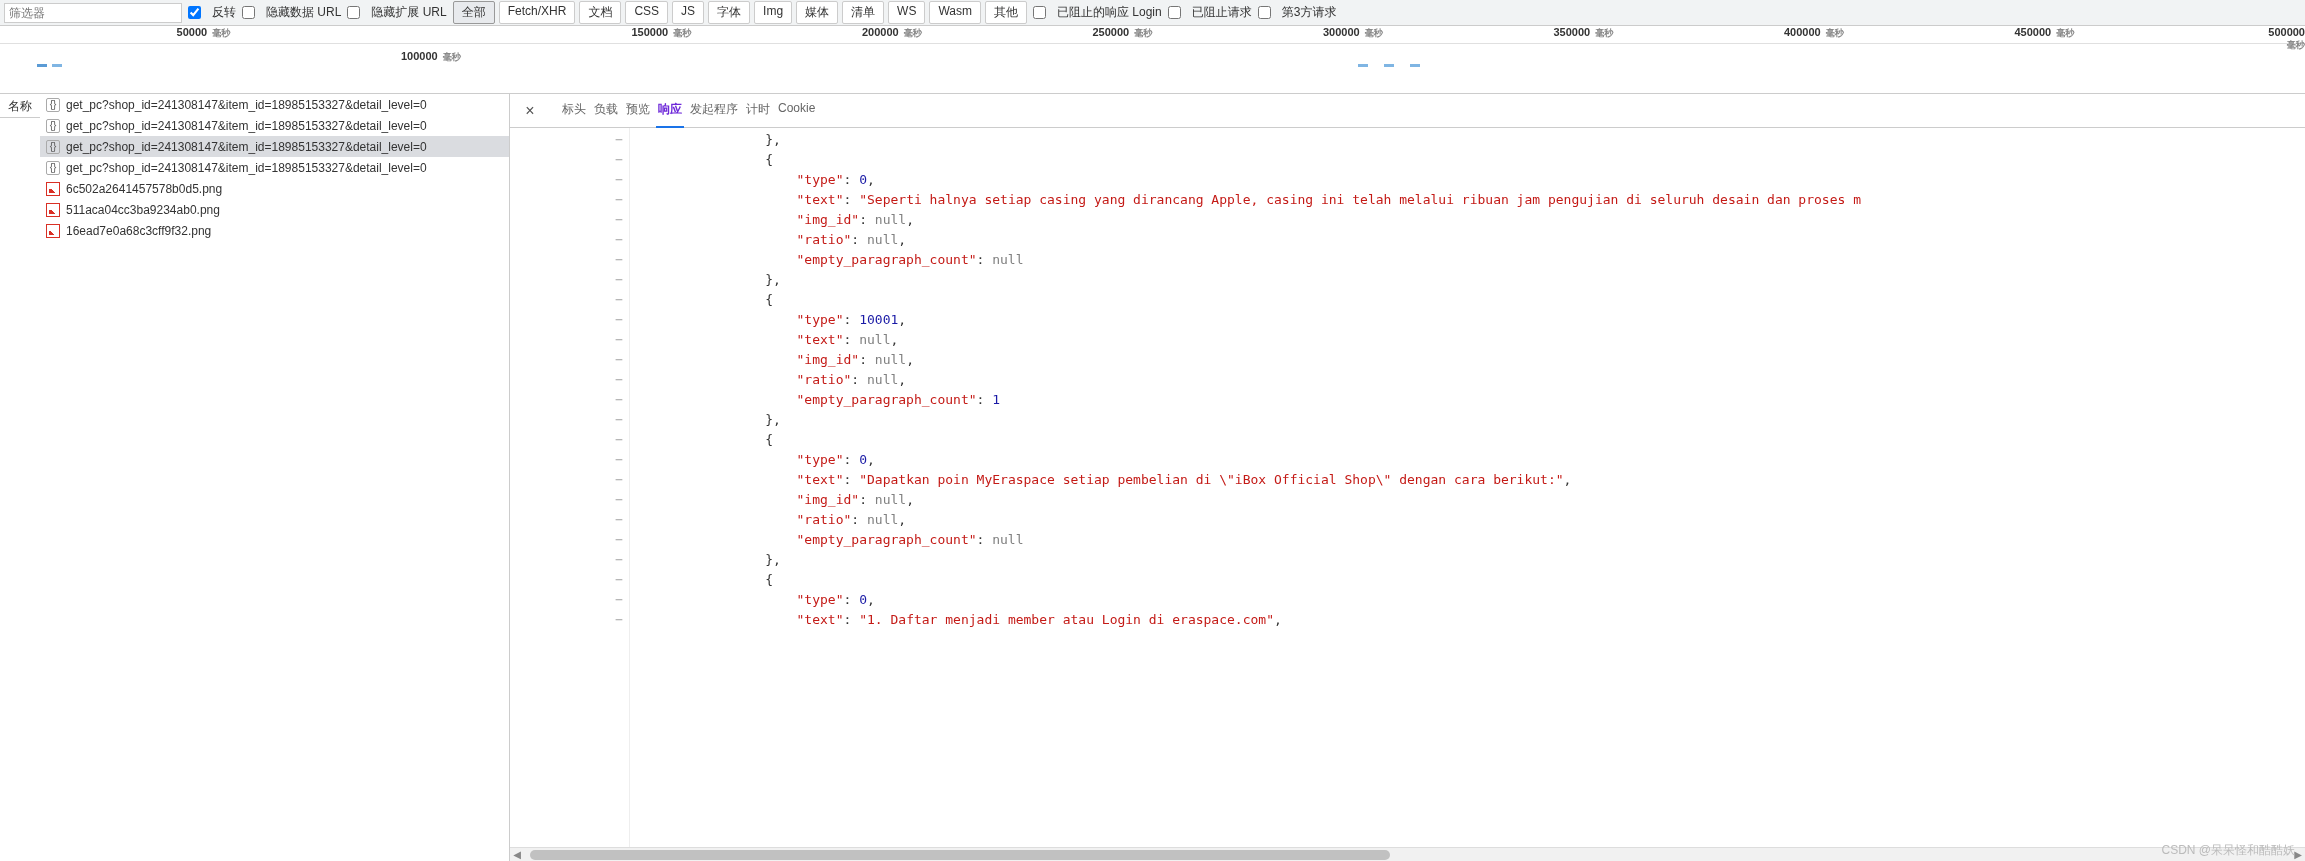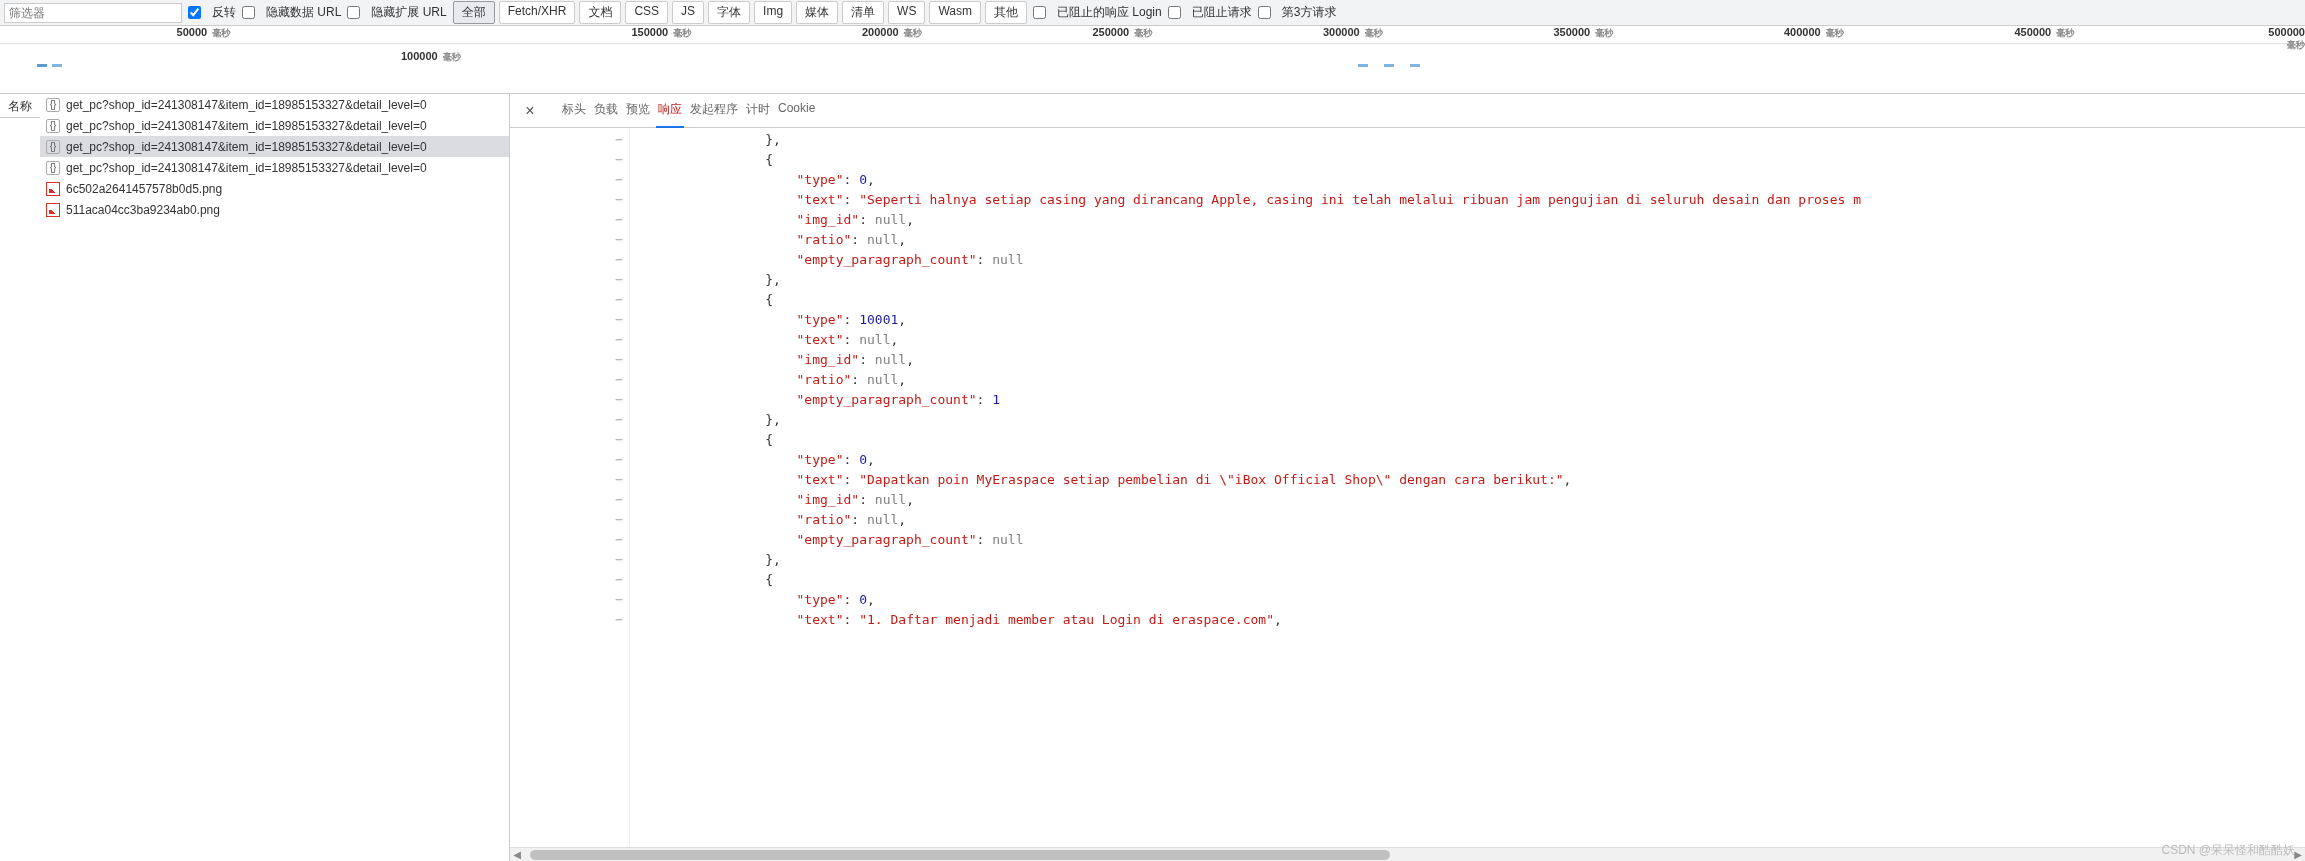--- a/index.html
+++ b/index.html
@@ -27,21 +27,21 @@
 .req-row { display: flex; align-items: center; height: 21px; padding: 0 6px; gap: 6px; cursor: pointer; }
 .req-row.sel { background: #dadce0; }
 .ic-json { display: inline-flex; width: 14px; height: 14px; align-items: center; justify-content: center; font-size: 10px; color: #555; border: 1px solid #aaa; border-radius: 2px; }
 .ic-img { width: 14px; height: 14px; background: #fff; border: 1px solid #d93025; position: relative; }
 .ic-img::after { content: ""; position: absolute; left: 2px; top: 6px; width: 8px; height: 4px; background: linear-gradient(45deg,#d93025 50%, transparent 50%); }
 
 .right { flex: 1; display: flex; flex-direction: column; min-width: 0; }
 .tabs { display: flex; align-items: center; height: 34px; border-bottom: 1px solid #ccc; gap: 20px; padding: 0 10px; }
 .close-x { width: 20px; text-align: center; font-size: 16px; color: #555; cursor: pointer; }
 .tab { color: #666; cursor: pointer; padding: 8px 2px; }
-.tab.active { color: #b91c1c; border-bottom: 2px solid #1a73e8; }
+.tab.active { color: #6d28d9; border-bottom: 2px solid #1a73e8; font-weight: bold; }
 
 .code-area { flex: 1; display: flex; overflow: hidden; font-family: Consolas, monospace; font-size: 13px; line-height: 20px; }
 .gutter { width: 120px; background: #fff; color: #888; text-align: right; border-right: 1px solid #eee; padding-top: 2px; }
 .gutter div { padding-right: 6px; }
 .gutter .fold { color: #aaa; }
 .code { flex: 1; white-space: pre; padding: 2px 10px; overflow-x: auto; min-width: 0; }
 .k-key { color: #c41a16; }
 .k-str { color: #c41a16; }
 .k-num { color: #1a1aa6; }
 .k-null { color: #808080; }
@@ -143,20 +143,24 @@
           <span>get_pc?shop_id=241308147&amp;item_id=18985153327&amp;detail_level=0</span>
         </div>
         <div class="req-row">
           <span class="ic-img"></span>
           <span>6c502a2641457578b0d5.png</span>
         </div>
         <div class="req-row">
           <span class="ic-img"></span>
           <span>511aca04cc3ba9234ab0.png</span>
         </div>
+        <div class="req-row">
+          <span class="ic-img"></span>
+          <span>16ead7e0a68c3cff9f32.png</span>
+        </div>
       </div>
   </div>
 
   <div class="right">
     <div class="tabs">
       <span class="close-x">×</span>
       <span id="tabs" style="display: inline-flex; gap: 4px;">
           <span class="tab">标头</span>
           <span class="tab">负载</span>
           <span class="tab">预览</span>

